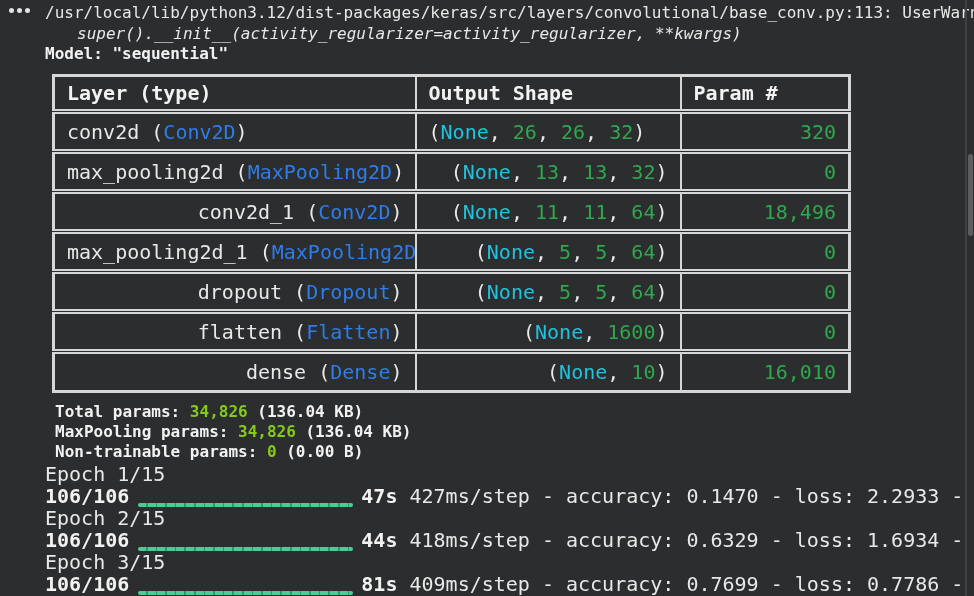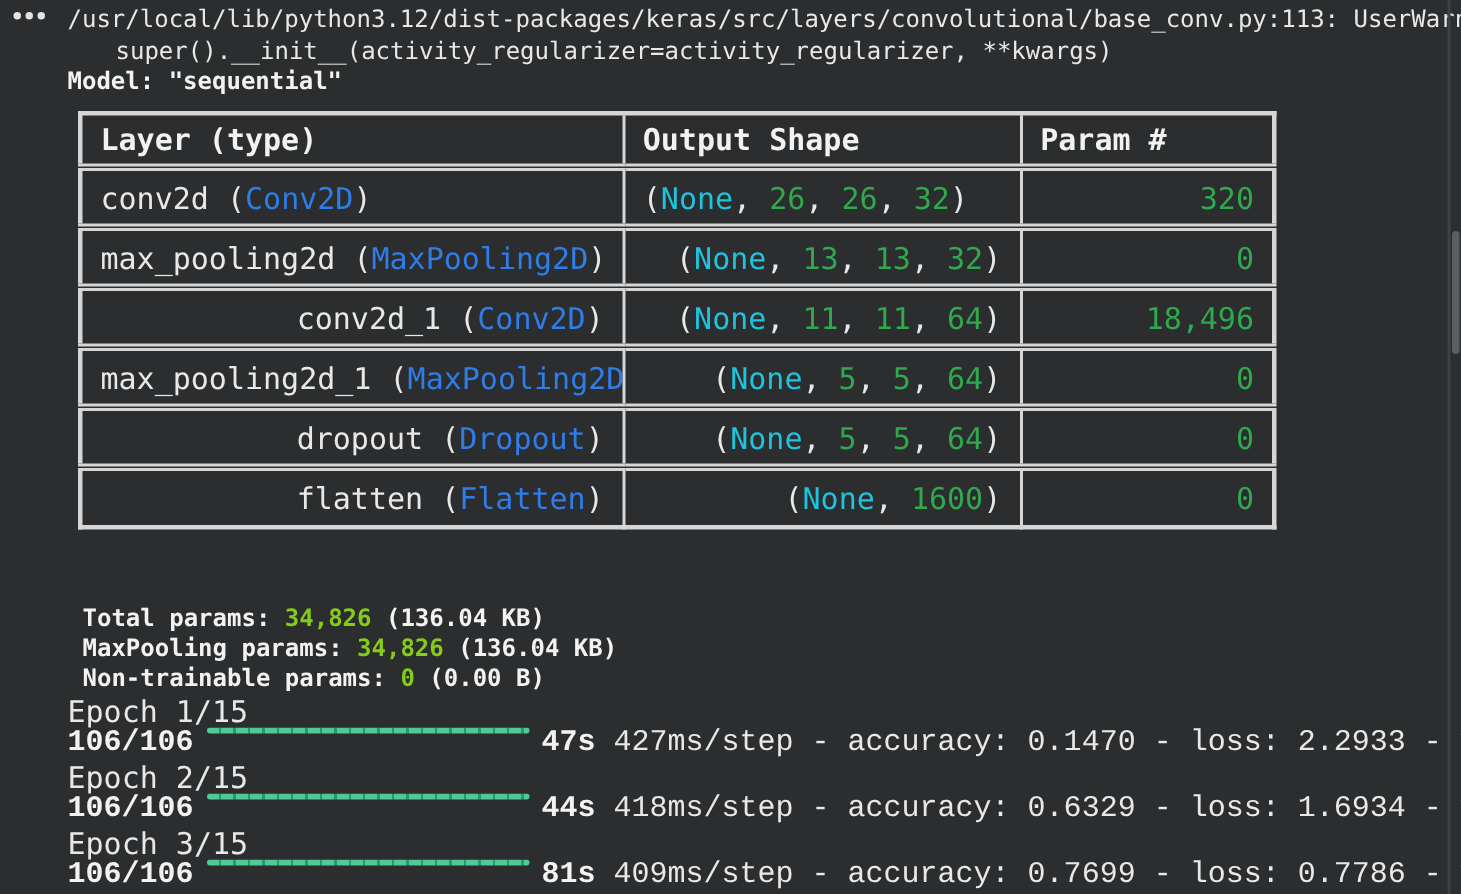--- a/index.html
+++ b/index.html
@@ -14,21 +14,21 @@
 
   
   .ellipsis {
     position: absolute; left: 9px; top: 8px;
     display: flex; gap: 3px; cursor: pointer;
   }
   .ellipsis i { width: 5px; height: 5px; border-radius: 50%; background: #e3e3e3; display: block; }
 
   
   .line1 { position: absolute; left: 45px; top: 3px; font-size: 16px; white-space: pre; }
-  .line2 { position: absolute; left: 77px; top: 24px; font-size: 16px; white-space: pre; }
+  .line2 { position: absolute; left: 77px; top: 24px; font-size: 16px; white-space: pre; font-style: italic; }
   .model-title { position: absolute; left: 45px; top: 44px; font-size: 16px; font-weight: bold; color: #f2f2f2; white-space: pre; }
 
   
   table.summary {
     position: absolute; left: 52px; top: 74px;
     width: 796px; table-layout: fixed;
     border-collapse: collapse;
     border: 3px solid #d6d6d6;
     font-size: 20px;
   }
@@ -54,21 +54,21 @@
   .c-green { color: #2fa84e; }
 
   
   .totals { position: absolute; left: 55px; top: 402px; font-size: 16px; font-weight: bold; }
   .totals .trow { height: 20px; line-height: 20px; white-space: pre; color: #f2f2f2; }
   .totals .val { color: #84cc16; }
 
   
   .epochs { position: absolute; left: 45px; top: 463px; font-size: 20px; right: 0; }
   .epochs .erow { height: 22px; line-height: 22px; white-space: pre; overflow: hidden; }
-  .epochs .metric-line { display: flex; align-items: flex-start; font-family: Liberation Mono, monospace; }
+  .epochs .metric-line { display: flex; align-items: flex-end; }
   .epochs .steps { font-weight: bold; color: #f2f2f2; flex: 0 0 auto; }
   .epochs .bar {
     flex: 0 0 auto;
     width: 215px; height: 4px; border-radius: 2px;
     margin: 0 8px 0 9px;
     background: repeating-linear-gradient(90deg, #4fca96 0px, #4fca96 8px, #2f9770 8px, #2f9770 9.6px);
   }
   .epochs .time { font-weight: bold; color: #f2f2f2; flex: 0 0 auto; }
   .epochs .metrics { color: #e8e8e8; flex: 0 0 auto; }
 
@@ -132,20 +132,25 @@
         <tr>
           <td><span class="c-white">dropout</span><span class="c-white"> (</span><span class="c-blue">Dropout</span><span class="c-white">)</span></td>
           <td><span class="c-white">(</span><span class="c-cyan">None</span><span class="c-white">, </span><span class="c-green">5</span><span class="c-white">, </span><span class="c-green">5</span><span class="c-white">, </span><span class="c-green">64</span><span class="c-white">)</span></td>
           <td class="right c-green">0</td>
         </tr>
         <tr>
           <td><span class="c-white">flatten</span><span class="c-white"> (</span><span class="c-blue">Flatten</span><span class="c-white">)</span></td>
           <td><span class="c-white">(</span><span class="c-cyan">None</span><span class="c-white">, </span><span class="c-green">1600</span><span class="c-white">)</span></td>
           <td class="right c-green">0</td>
         </tr>
+        <tr>
+          <td><span class="c-white">dense</span><span class="c-white"> (</span><span class="c-blue">Dense</span><span class="c-white">)</span></td>
+          <td><span class="c-white">(</span><span class="c-cyan">None</span><span class="c-white">, </span><span class="c-green">10</span><span class="c-white">)</span></td>
+          <td class="right c-green">16,010</td>
+        </tr>
       </tbody>
   </table>
 
   <div class="totals" id="totals-block">
       <div class="trow"><span>Total params: </span><span class="val">34,826</span><span> (136.04 KB)</span></div>
       <div class="trow"><span>MaxPooling params: </span><span class="val">34,826</span><span> (136.04 KB)</span></div>
       <div class="trow"><span>Non-trainable params: </span><span class="val">0</span><span> (0.00 B)</span></div>
     </div>
 
   <div class="epochs" id="epochs-block">

